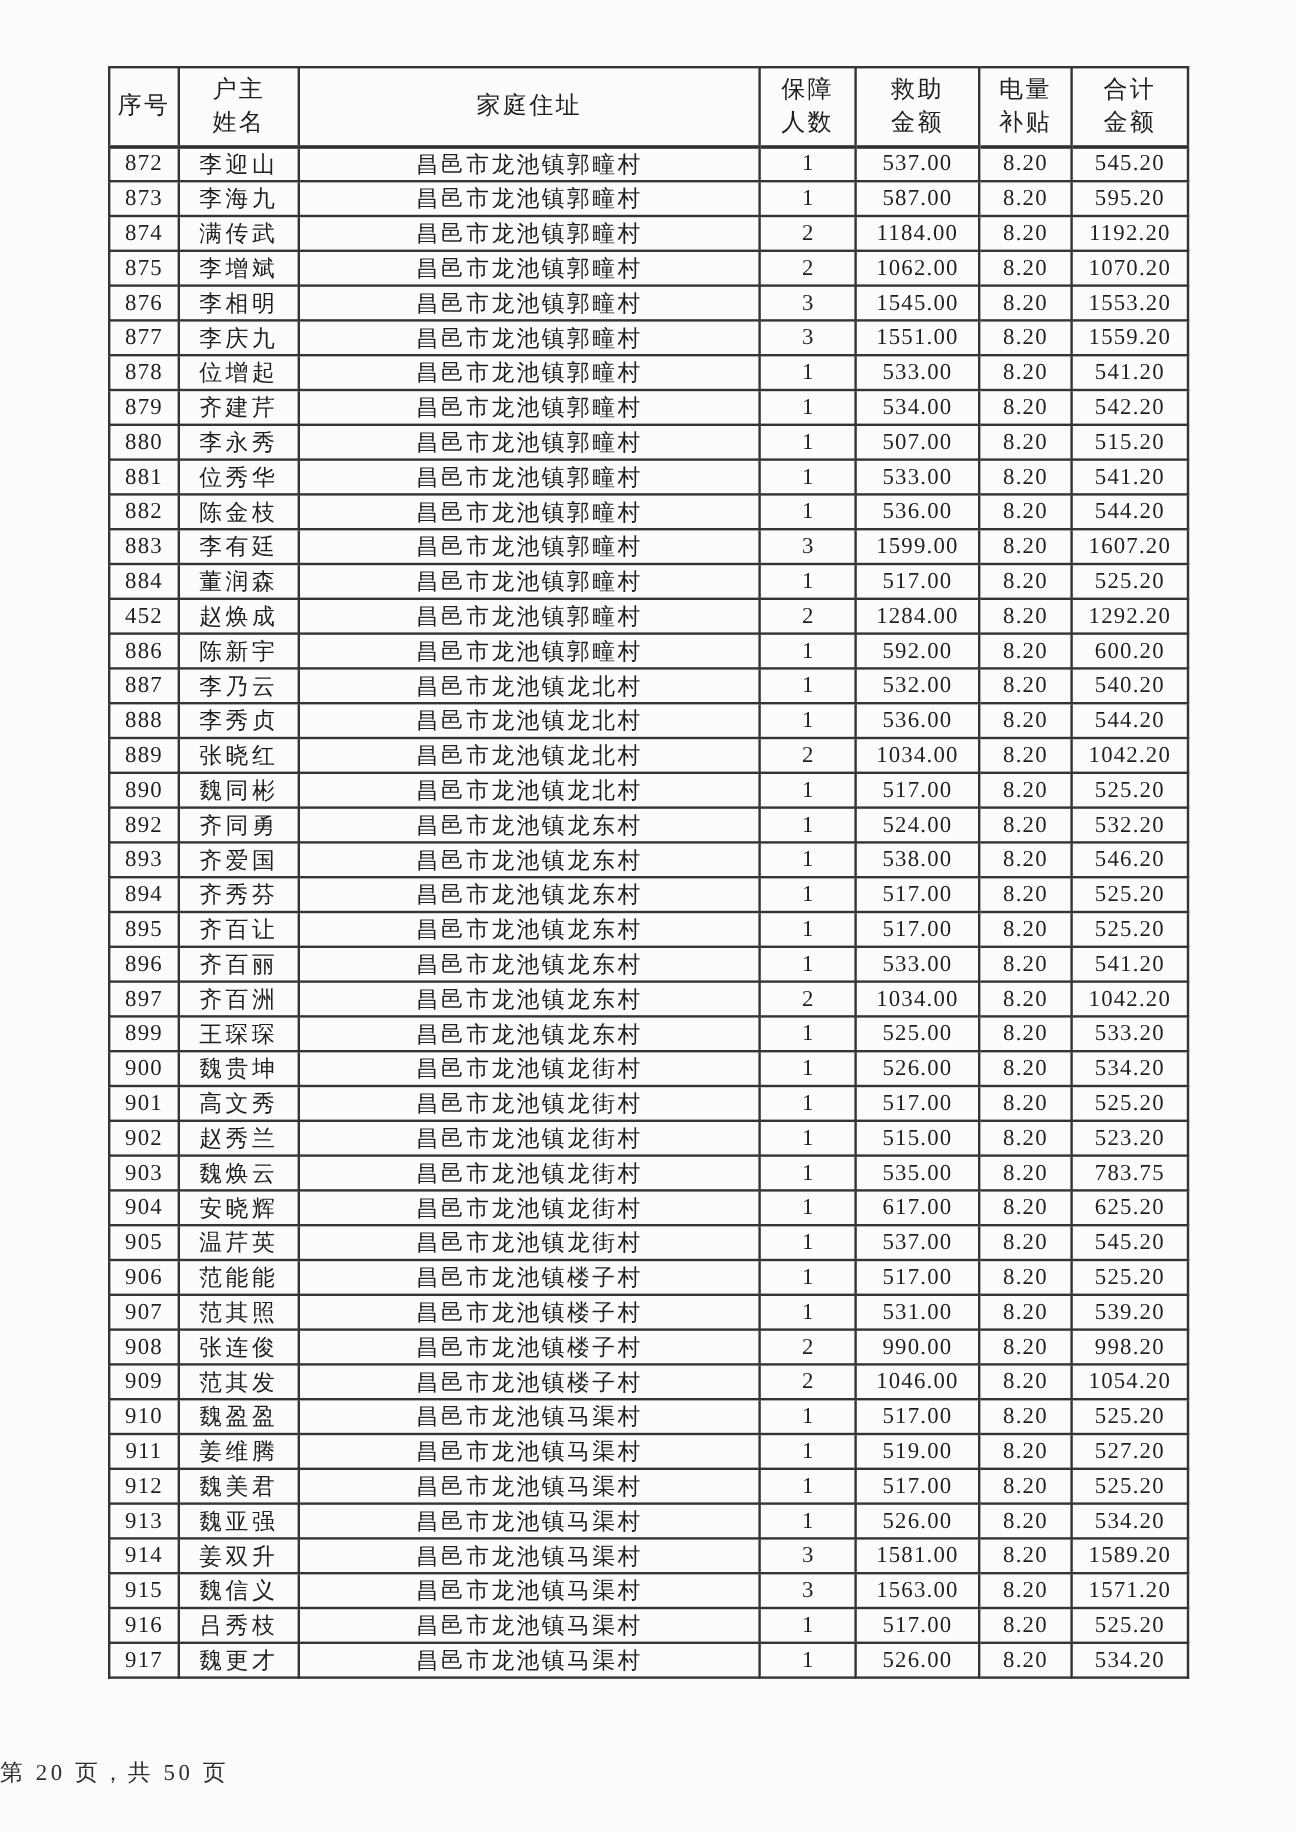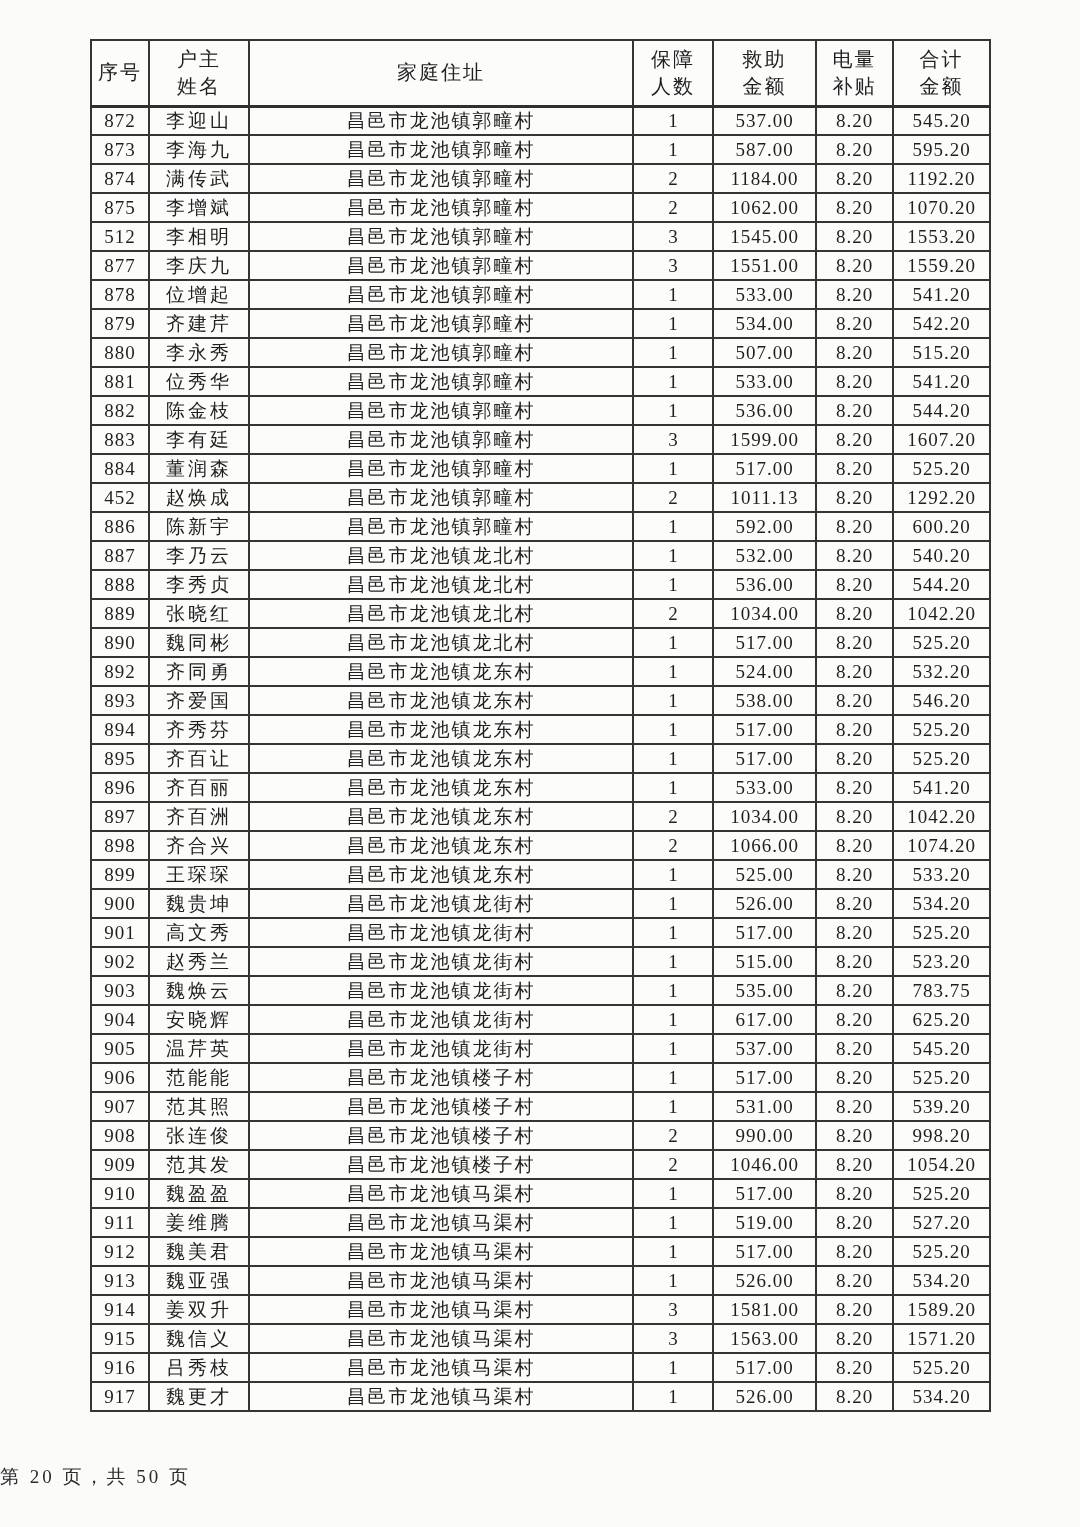--- a/index.html
+++ b/index.html
@@ -14,21 +14,21 @@
     position: relative;
     overflow: hidden;
   }
   .page {
     position: absolute;
     inset: 0;
   }
   table.roster {
     position: absolute;
     left: 90px;
-    top: 39px;
+    top: 55px;
     width: 899px;
     border-collapse: collapse;
     table-layout: fixed;
     background: #fcfcfb;
   }
   table.roster th, table.roster td {
     border: 2px solid #353535;
     text-align: center;
     vertical-align: middle;
     overflow: hidden;
@@ -126,21 +126,21 @@
         <tr>
           <td class="col-index">875</td>
           <td class="col-name">李增斌</td>
           <td class="col-address">昌邑市龙池镇郭疃村</td>
           <td class="col-persons">2</td>
           <td class="col-aid">1062.00</td>
           <td class="col-subsidy">8.20</td>
           <td class="col-total">1070.20</td>
         </tr>
         <tr>
-          <td class="col-index">512</td>
+          <td class="col-index">876</td>
           <td class="col-name">李相明</td>
           <td class="col-address">昌邑市龙池镇郭疃村</td>
           <td class="col-persons">3</td>
           <td class="col-aid">1545.00</td>
           <td class="col-subsidy">8.20</td>
           <td class="col-total">1553.20</td>
         </tr>
         <tr>
           <td class="col-index">877</td>
           <td class="col-name">李庆九</td>
@@ -211,21 +211,21 @@
           <td class="col-persons">1</td>
           <td class="col-aid">517.00</td>
           <td class="col-subsidy">8.20</td>
           <td class="col-total">525.20</td>
         </tr>
         <tr>
           <td class="col-index">452</td>
           <td class="col-name">赵焕成</td>
           <td class="col-address">昌邑市龙池镇郭疃村</td>
           <td class="col-persons">2</td>
-          <td class="col-aid">1011.13</td>
+          <td class="col-aid">1284.00</td>
           <td class="col-subsidy">8.20</td>
           <td class="col-total">1292.20</td>
         </tr>
         <tr>
           <td class="col-index">886</td>
           <td class="col-name">陈新宇</td>
           <td class="col-address">昌邑市龙池镇郭疃村</td>
           <td class="col-persons">1</td>
           <td class="col-aid">592.00</td>
           <td class="col-subsidy">8.20</td>
@@ -313,29 +313,20 @@
           <td class="col-total">541.20</td>
         </tr>
         <tr>
           <td class="col-index">897</td>
           <td class="col-name">齐百洲</td>
           <td class="col-address">昌邑市龙池镇龙东村</td>
           <td class="col-persons">2</td>
           <td class="col-aid">1034.00</td>
           <td class="col-subsidy">8.20</td>
           <td class="col-total">1042.20</td>
-        </tr>
-        <tr>
-          <td class="col-index">898</td>
-          <td class="col-name">齐合兴</td>
-          <td class="col-address">昌邑市龙池镇龙东村</td>
-          <td class="col-persons">2</td>
-          <td class="col-aid">1066.00</td>
-          <td class="col-subsidy">8.20</td>
-          <td class="col-total">1074.20</td>
         </tr>
         <tr>
           <td class="col-index">899</td>
           <td class="col-name">王琛琛</td>
           <td class="col-address">昌邑市龙池镇龙东村</td>
           <td class="col-persons">1</td>
           <td class="col-aid">525.00</td>
           <td class="col-subsidy">8.20</td>
           <td class="col-total">533.20</td>
         </tr>

